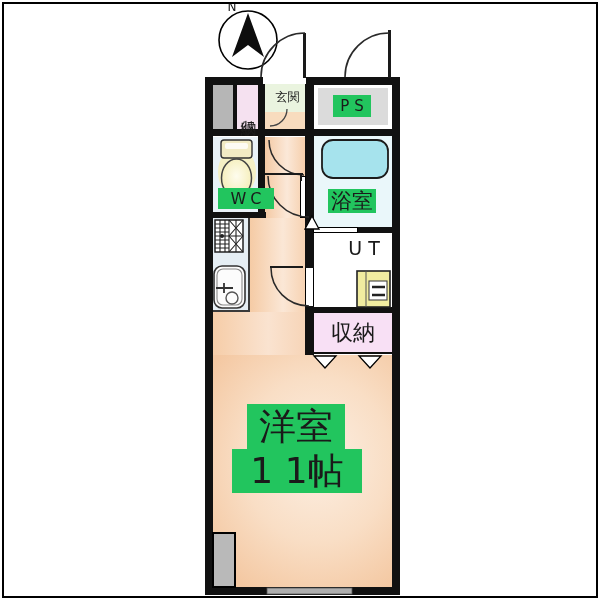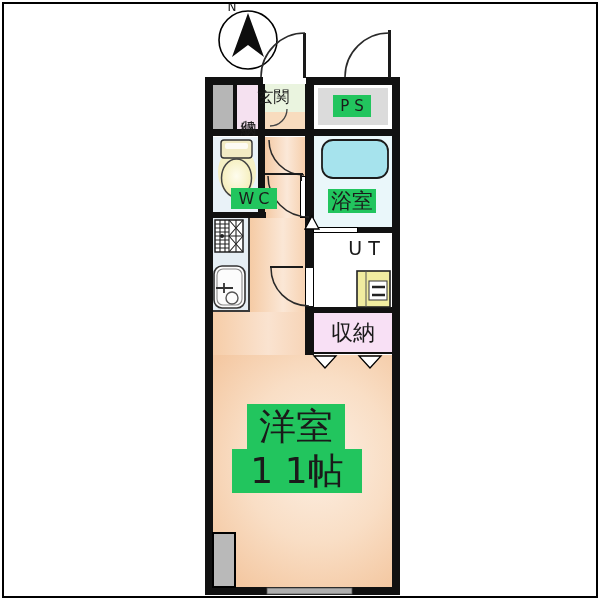--- a/index.html
+++ b/index.html
@@ -114,25 +114,25 @@
 
     <rect x="267" y="588" width="85" height="6" fill="#AEAEAE" stroke="#555" stroke-width="0.8"></rect>
 
     <rect x="213" y="533" width="22" height="54" fill="#B9B9B9" stroke="#000" stroke-width="2"></rect>
   </svg>
 
   <div class="lbl" style="left:222px;top:0px;width:20px;height:14px;font-size:12px;">N</div>
 
   <div class="lbl" style="left:237px;top:86px;width:22px;height:44px;font-size:16px;writing-mode:vertical-rl;letter-spacing:1px;">収納</div>
 
-  <div class="lbl" style="left:252px;top:84px;width:43px;height:26px;font-size:16px;text-align:center;">玄関</div>
+  <div class="lbl" style="left:266px;top:84px;width:43px;height:26px;font-size:12px;text-align:center;">玄関</div>
 
   <div class="lbl whitebox" style="left:333px;top:95px;width:38px;height:22px;font-size:15px;letter-spacing:5px;text-indent:5px;">PS</div>
 
-  <div class="lbl whitebox" style="left:231px;top:188px;width:46px;height:21px;font-size:16px;letter-spacing:4px;text-indent:4px;">WC</div>
+  <div class="lbl whitebox" style="left:218px;top:188px;width:56px;height:21px;font-size:16px;letter-spacing:4px;text-indent:4px;">WC</div>
 
   <div class="lbl whitebox" style="left:328px;top:189px;width:48px;height:24px;font-size:21px;">浴室</div>
 
   <div class="lbl" style="left:339px;top:236px;width:50px;height:24px;font-size:19px;letter-spacing:6px;text-indent:6px;">UT</div>
 
   <div class="lbl" style="left:328px;top:319px;width:50px;height:28px;font-size:22px;">収納</div>
 
   <div class="lbl whitebox" style="left:247px;top:404px;width:98px;height:45px;font-size:37px;">洋室</div>
 
   <div class="lbl whitebox" style="left:232px;top:449px;width:130px;height:44px;font-size:36px;">1 1帖</div>

